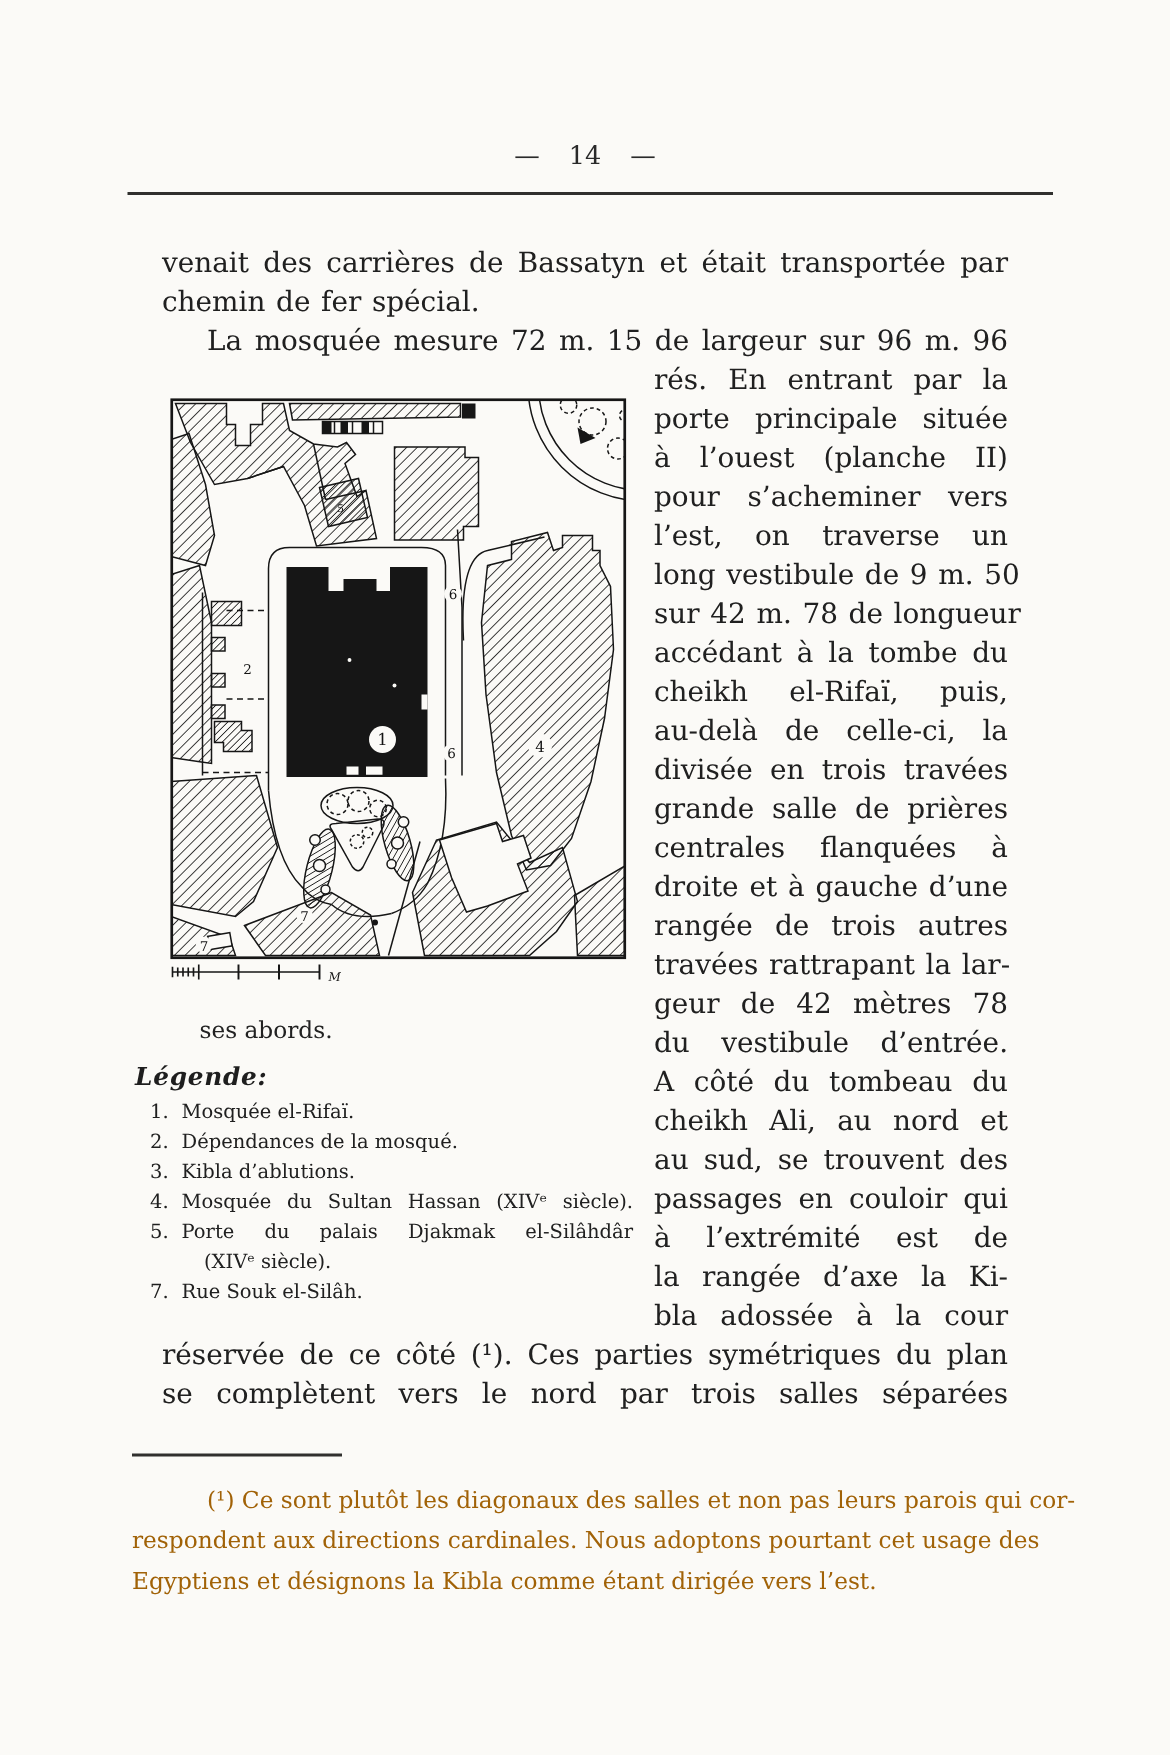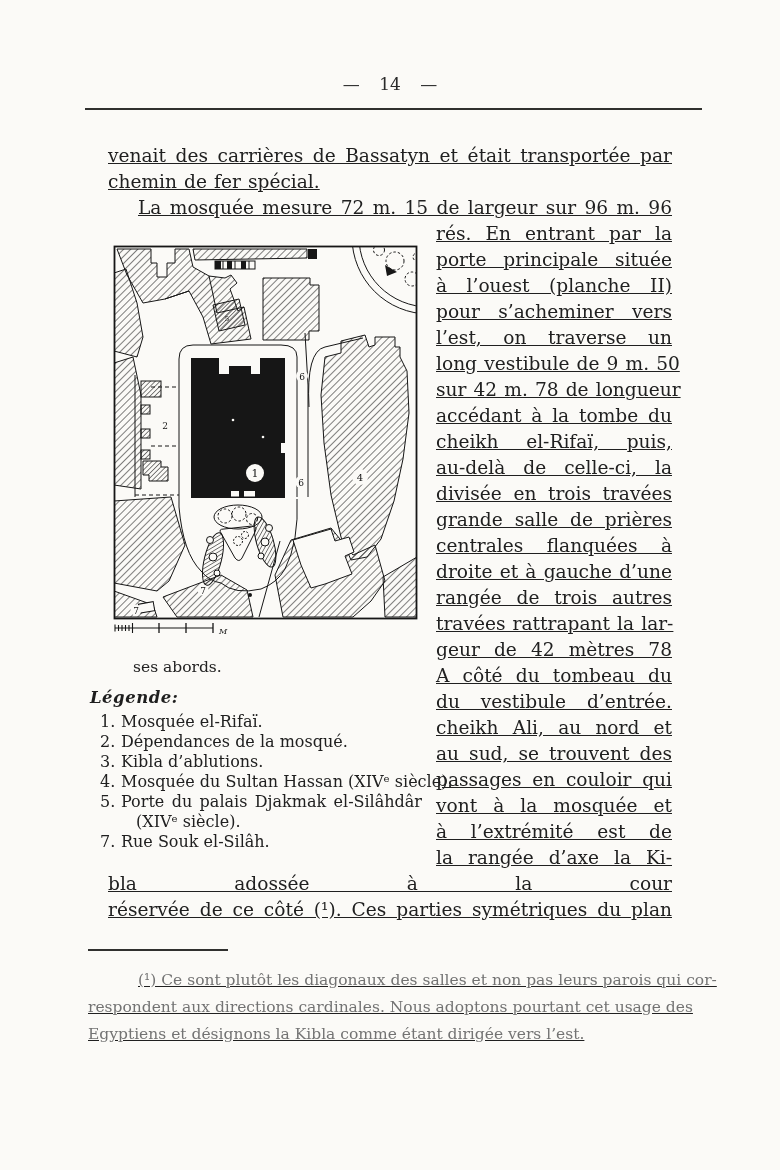--- a/index.html
+++ b/index.html
@@ -1,40 +1,40 @@
 <!DOCTYPE html>
 <html><head>
 <meta charset="utf-8">
 <style>
   html,body{margin:0;padding:0;background:#e8e6e0;}
   .page{position:relative;width:780px;height:1170px;margin:0 auto;background:#fbfaf7;
         color:#202020;font-family:"DejaVu Serif","DejaVu Sans",serif;overflow:hidden;}
-  .pagenum{padding-top:74px;text-align:center;font-size:17px;word-spacing:14px;color:#2a2a2a;}
+  .pagenum{padding-top:74px;text-align:center;font-size:17px;word-spacing:14px;color:#2a2a2a;margin-top:20px;}
   .toprule{margin:14px 78px 0 85px;border-top:2.2px solid #30302e;}
-  .content{margin:33px 108px 0 108px;text-decoration:underline;}
+  .content{margin:33px 108px 0 108px;}
   .bl{font-size:18.6px;line-height:26px;white-space:nowrap;word-spacing:1.2px;
       text-align:justify;text-align-last:justify;}
   .bl.noj{text-align:center;text-align-last:left;}
   .bl.ind{text-indent:30px;}
   
   .figure{float:left;width:332px;margin:0 14px 4px -18px;}
   .mapwrap{margin:24px 0 0 23px;width:305px;}
   .caption{margin:14px 0 0 13px;width:316px;font-size:15.5px;line-height:21px;color:#222;}
   .cap1{white-space:nowrap;text-align:justify;text-align-last:justify;}
   .cap2{padding-left:30px;}
   .legtitle{margin-top:9px;width:332px;text-align:left;font-style:italic;font-weight:700;
             font-size:16.5px;line-height:22px;letter-spacing:.5px;color:#1e1e1e;}
-  .legend{margin:3px 0 0 10px;width:322px;font-size:16px;color:#202020;}
+  .legend{margin:3px 0 0 10px;width:322px;font-size:13px;color:#202020;}
   .lg{line-height:20px;white-space:nowrap;}
   .lg .n{display:inline-block;width:21px;}
   .lg .sp{display:inline-block;width:36px;}
   .lg.stretch{text-align:justify;text-align-last:justify;}
   
   .fnrule{margin:26px 0 0 -20px;width:140px;border-top:2px solid #30302e;}
-  .footnote{margin:16px -18px 0 -20px;font-size:15.5px;line-height:27px;color:#737373;}
+  .footnote{margin:16px -18px 0 -20px;font-size:15.5px;line-height:27px;color:#a16207;}
   .fn{white-space:nowrap;text-align:justify;text-align-last:justify;}
   .fn.first{text-indent:50px;}
   .fn.last{text-align:left;text-align-last:left;}
   svg text{font-family:"DejaVu Serif",serif;fill:#141414;}
 </style>
 </head>
 <body>
 
 <div class="page">
 
@@ -204,30 +204,30 @@
     <div class="bl">accédant à la tombe du</div>
     <div class="bl">cheikh el-Rifaï, puis,</div>
     <div class="bl">au-delà de celle-ci, la</div>
     <div class="bl">divisée en trois travées</div>
     <div class="bl">grande salle de prières</div>
     <div class="bl">centrales flanquées à</div>
     <div class="bl">droite et à gauche d’une</div>
     <div class="bl">rangée de trois autres</div>
     <div class="bl">travées rattrapant la lar-</div>
     <div class="bl">geur de 42 mètres 78</div>
+    <div class="bl">du vestibule d’entrée.</div>
     <div class="bl">A côté du tombeau du</div>
-    <div class="bl">du vestibule d’entrée.</div>
     <div class="bl">cheikh Ali, au nord et</div>
     <div class="bl">au sud, se trouvent des</div>
     <div class="bl">passages en couloir qui</div>
-    <div class="bl">vont à la mosquée et</div>
     <div class="bl">à l’extrémité est de</div>
     <div class="bl">la rangée d’axe la Ki-</div>
     <div class="bl">bla adossée à la cour</div>
     <div class="bl">réservée de ce côté (¹). Ces parties symétriques du plan</div>
+    <div class="bl">se complètent vers le nord par trois salles séparées</div>
 
     <div class="fnrule"></div>
     <div class="footnote">
       <div class="fn first">(¹) Ce sont plutôt les diagonaux des salles et non pas leurs parois qui cor-</div>
       <div class="fn">respondent aux directions cardinales. Nous adoptons pourtant cet usage des</div>
       <div class="fn last">Egyptiens et désignons la Kibla comme étant dirigée vers l’est.</div>
     </div>
 
   </div>
 </div>

